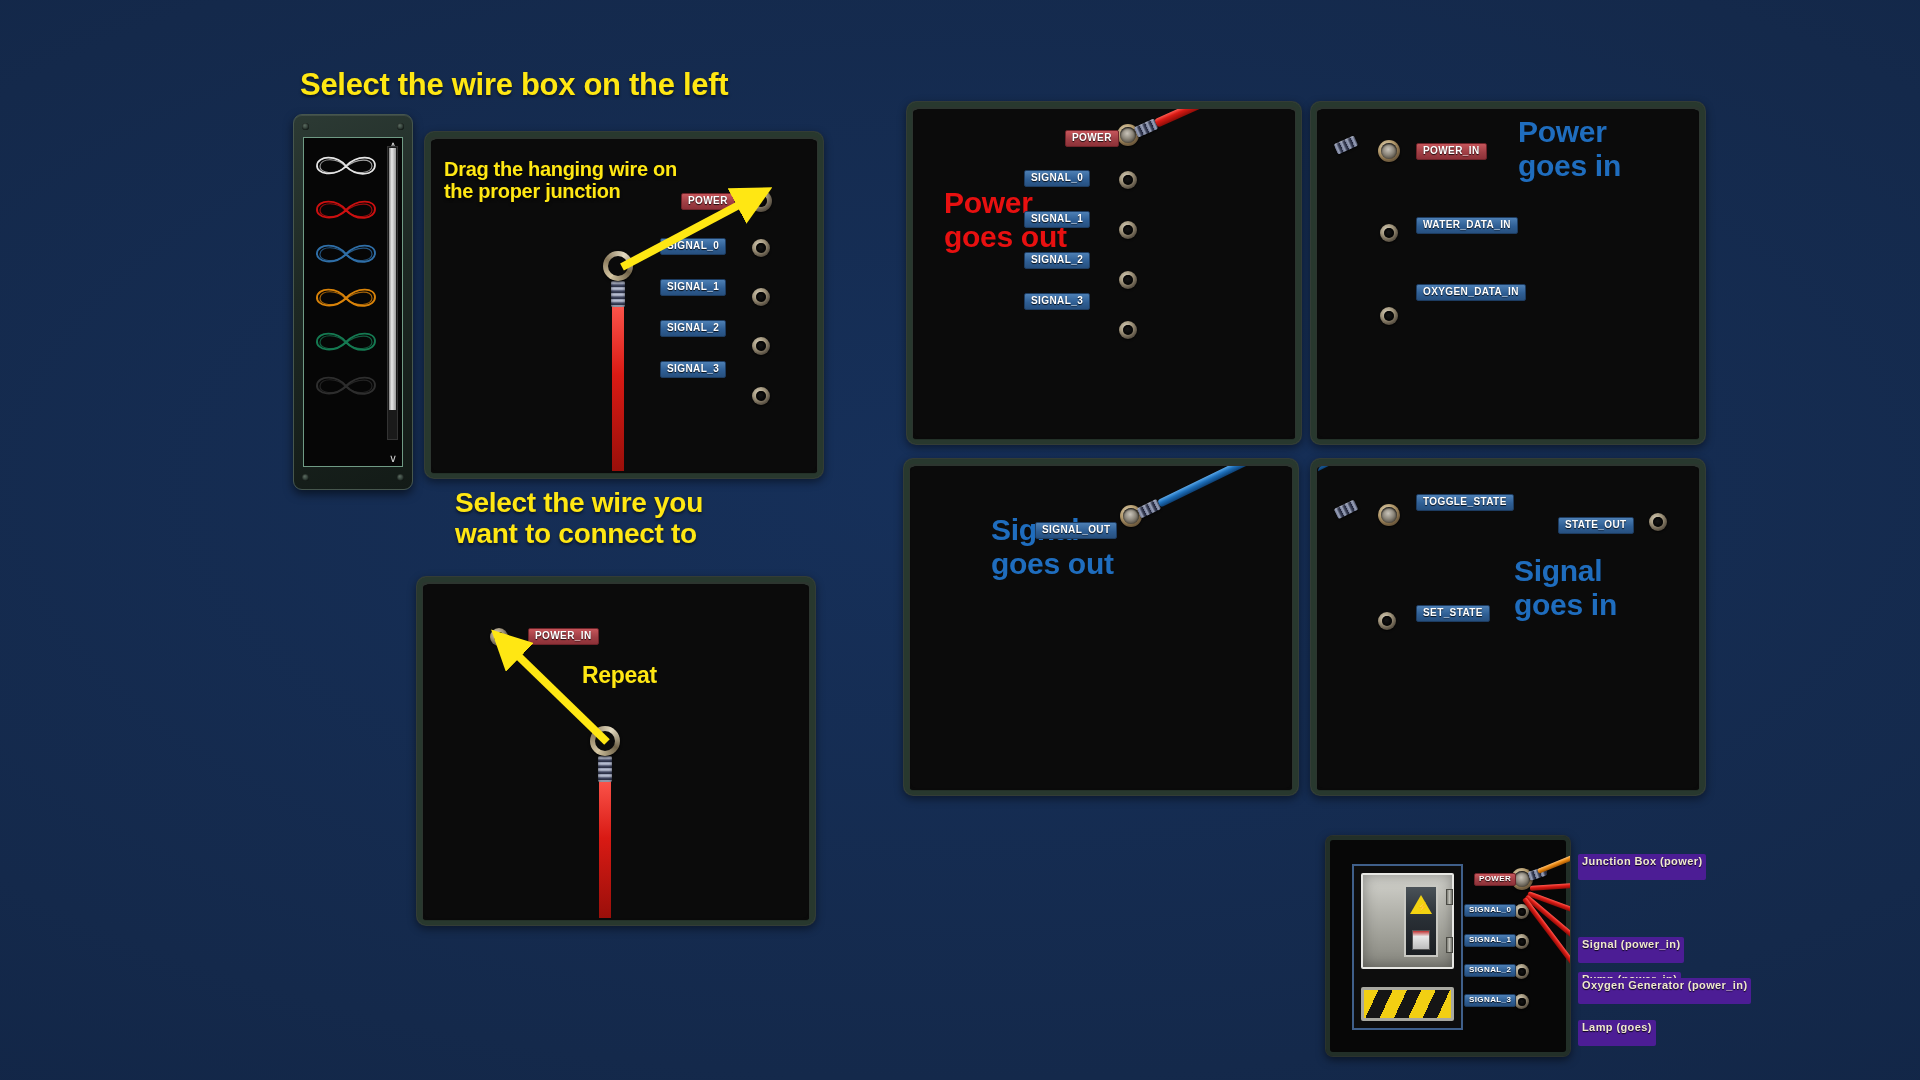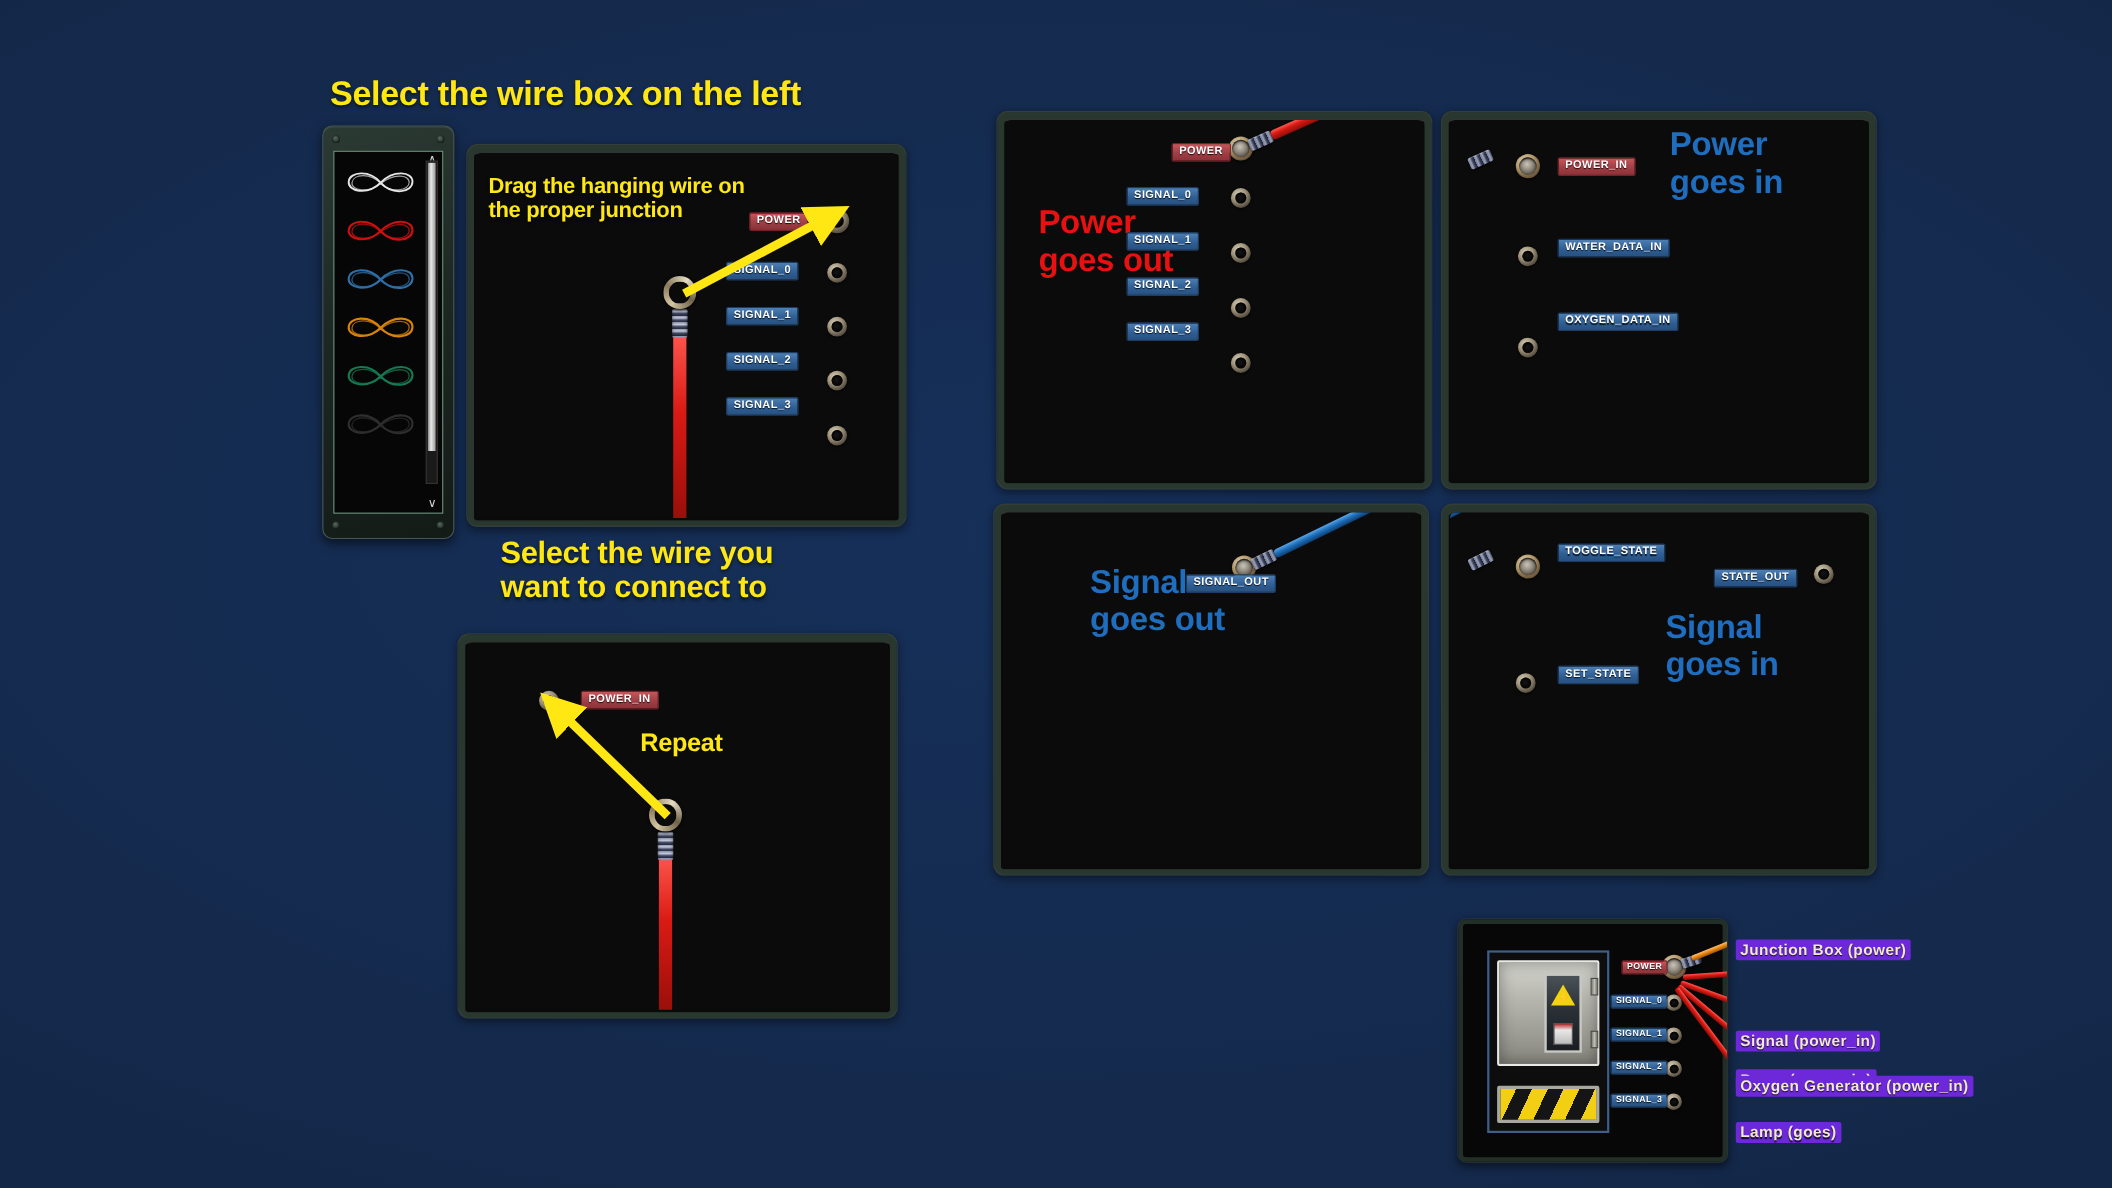--- a/index.html
+++ b/index.html
@@ -57,25 +57,25 @@
   }
   .conn-label.power{
     background:linear-gradient(180deg,#c6565b 0%,#a03f45 55%,#8d3138 100%);
     border:1px solid #6e2329;
   }
   .conn-label.signal{
     background:linear-gradient(180deg,#4d7fb4 0%,#2f5f95 55%,#27507f 100%);
     border:1px solid #1d3c61;
   }
   .conn-label.plain{
-    background:#6d28d9;
+    background:#4c1d95;
     color:#f0e8d0;
     border:none;
-    font-size:14px;
-    padding:2px 4px 3px 4px;
+    font-size:11px;
+    padding:2px 4px 13px 4px;
   }
 
   
   .socket{
     position:absolute;
     width:22px;height:22px;border-radius:50%;
     background:
       radial-gradient(circle at 38% 32%, #d6cdb8 0%, #a1957c 38%, #6d6352 62%, #4a4338 80%, #2a261f 100%);
     box-shadow:0 1px 2px rgba(0,0,0,.8);
   }
@@ -409,21 +409,21 @@
 
   <div class="panel" style="left:903px; top:458px; width:396px; height:338px;">
     <div class="panel-inner">
 
       <div class="caption" style="left:80px; top:47px; font-size:30px; color:#1f6dbe; text-shadow:none;">Signal
 goes out</div>
 
       <div class="socket plugged" style="left:209px; top:39px;">
         <span class="plug-diamond"></span>
       </div>
-      <div class="conn-label signal" style="left:124px; top:56px;margin-left:43px;">SIGNAL_OUT</div>
+      <div class="conn-label signal" style="left:124px; top:56px;">SIGNAL_OUT</div>
 
       <div class="ferrule" style="left:228px; top:42px; transform:rotate(-26deg);"></div>
       <div class="wire blue" style="left:248px; top:34px; width:140px; height:8px; transform:rotate(-26deg);"></div>
     </div>
   </div>
 
   <div class="panel" style="left:1310px; top:458px; width:396px; height:338px;">
     <div class="panel-inner">
 
       <div class="caption" style="left:196px; top:88px; font-size:30px; color:#1f6dbe; text-shadow:none;">Signal

